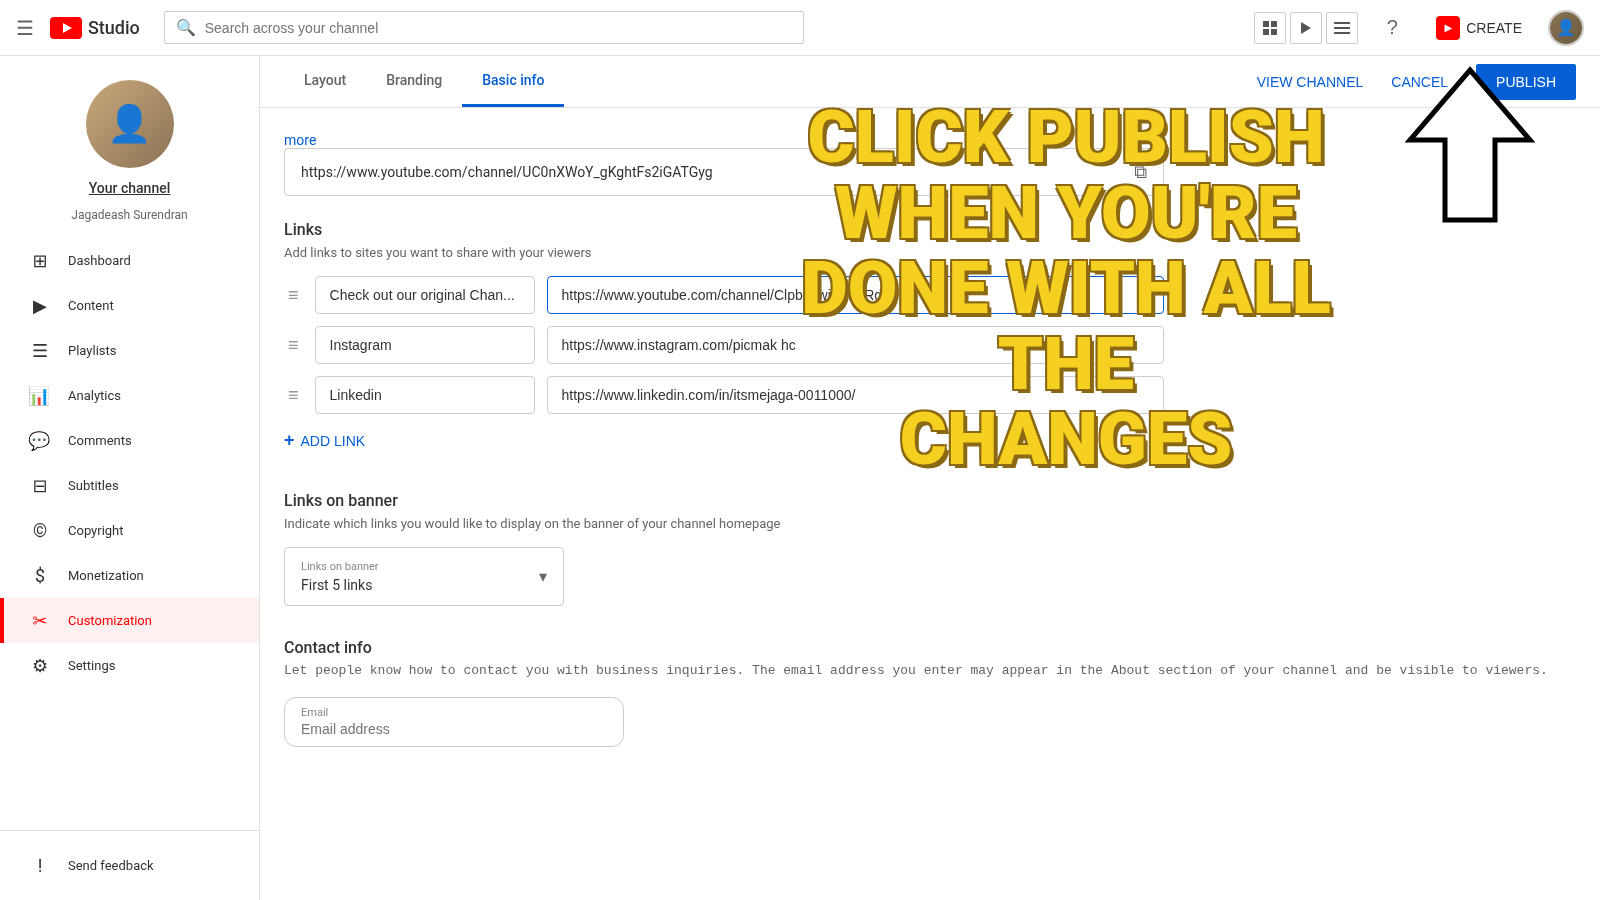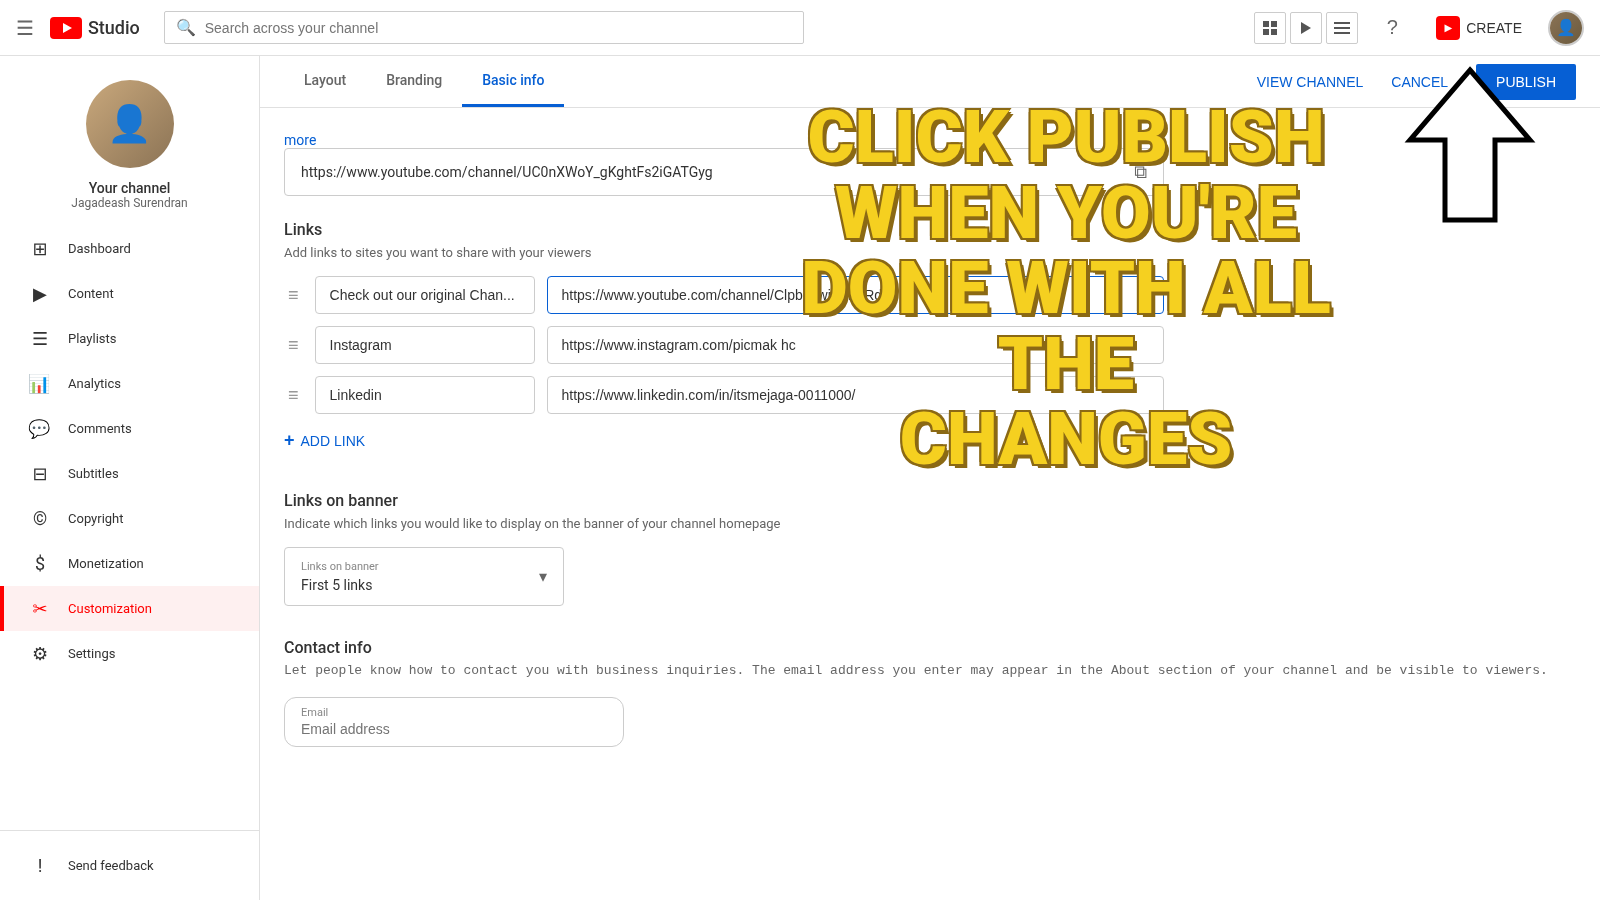--- a/index.html
+++ b/index.html
@@ -66,21 +66,21 @@
       width: 260px;
       background: #fff;
       border-right: 1px solid #e0e0e0;
       flex-shrink: 0;
       display: flex;
       flex-direction: column;
       overflow-y: auto;
     }
     .sidebar-profile { padding: 24px 16px 16px; display: flex; flex-direction: column; align-items: center; }
     .sidebar-avatar { width: 88px; height: 88px; border-radius: 50%; background: #aaa; overflow: hidden; margin-bottom: 12px; }
-    .sidebar-channel-name { font-size: 14px; font-weight: 500; color: #333; margin-bottom: 0; }
+    .sidebar-channel-name { font-size: 14px; font-weight: 500; color: #333; margin-bottom: 12px; text-decoration: underline; }
     .sidebar-channel-sub { font-size: 12px; color: #666; }
 
     .sidebar-nav { flex: 1; }
     .nav-item {
       display: flex; align-items: center; gap: 16px;
       padding: 12px 24px;
       cursor: pointer;
       font-size: 13px;
       color: #333;
       border-left: 4px solid transparent;

